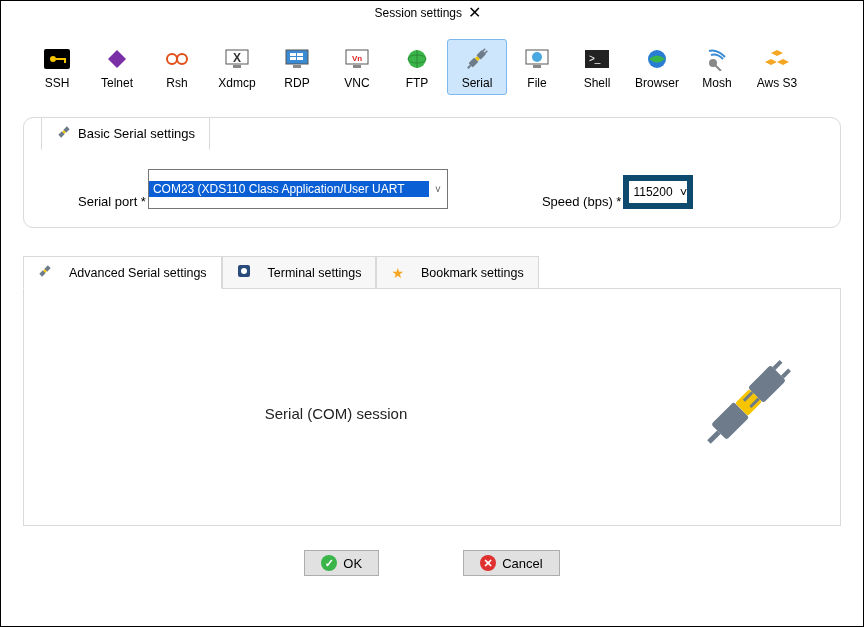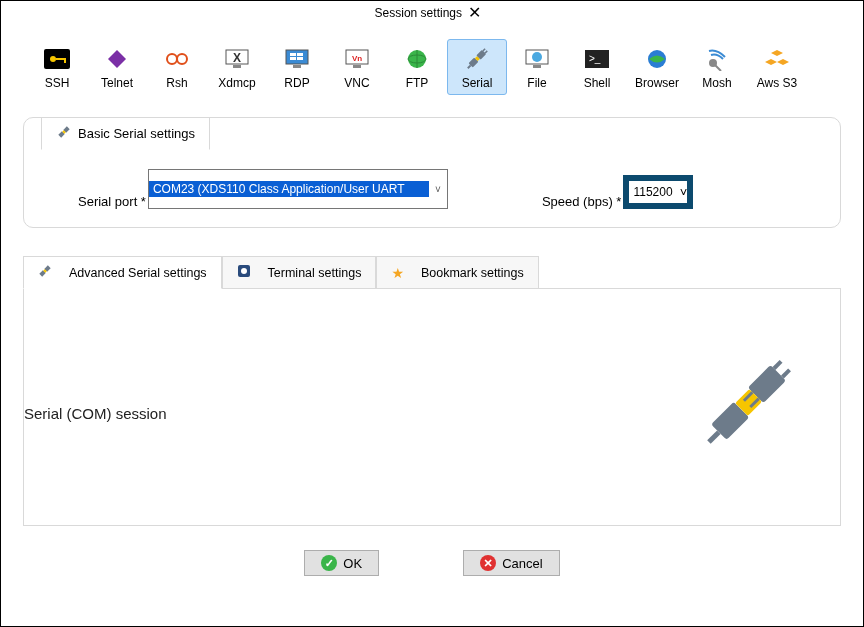--- a/index.html
+++ b/index.html
@@ -146,21 +146,21 @@
     position: relative;
   }
   .lower-panel {
     border: 1px solid #d9d9d9;
     height: 238px;
     position: relative;
   }
   .lower-panel .ctext {
     position:absolute;
     left:0; right:12px;
-    text-align:left;
+    text-align:center;
     top: 116px;
     font-size:15px;
     color:#222;
     padding-right: 180px;
   }
   .big-plug {
     position: absolute;
     right: 40px;
     top: 62px;
   }

